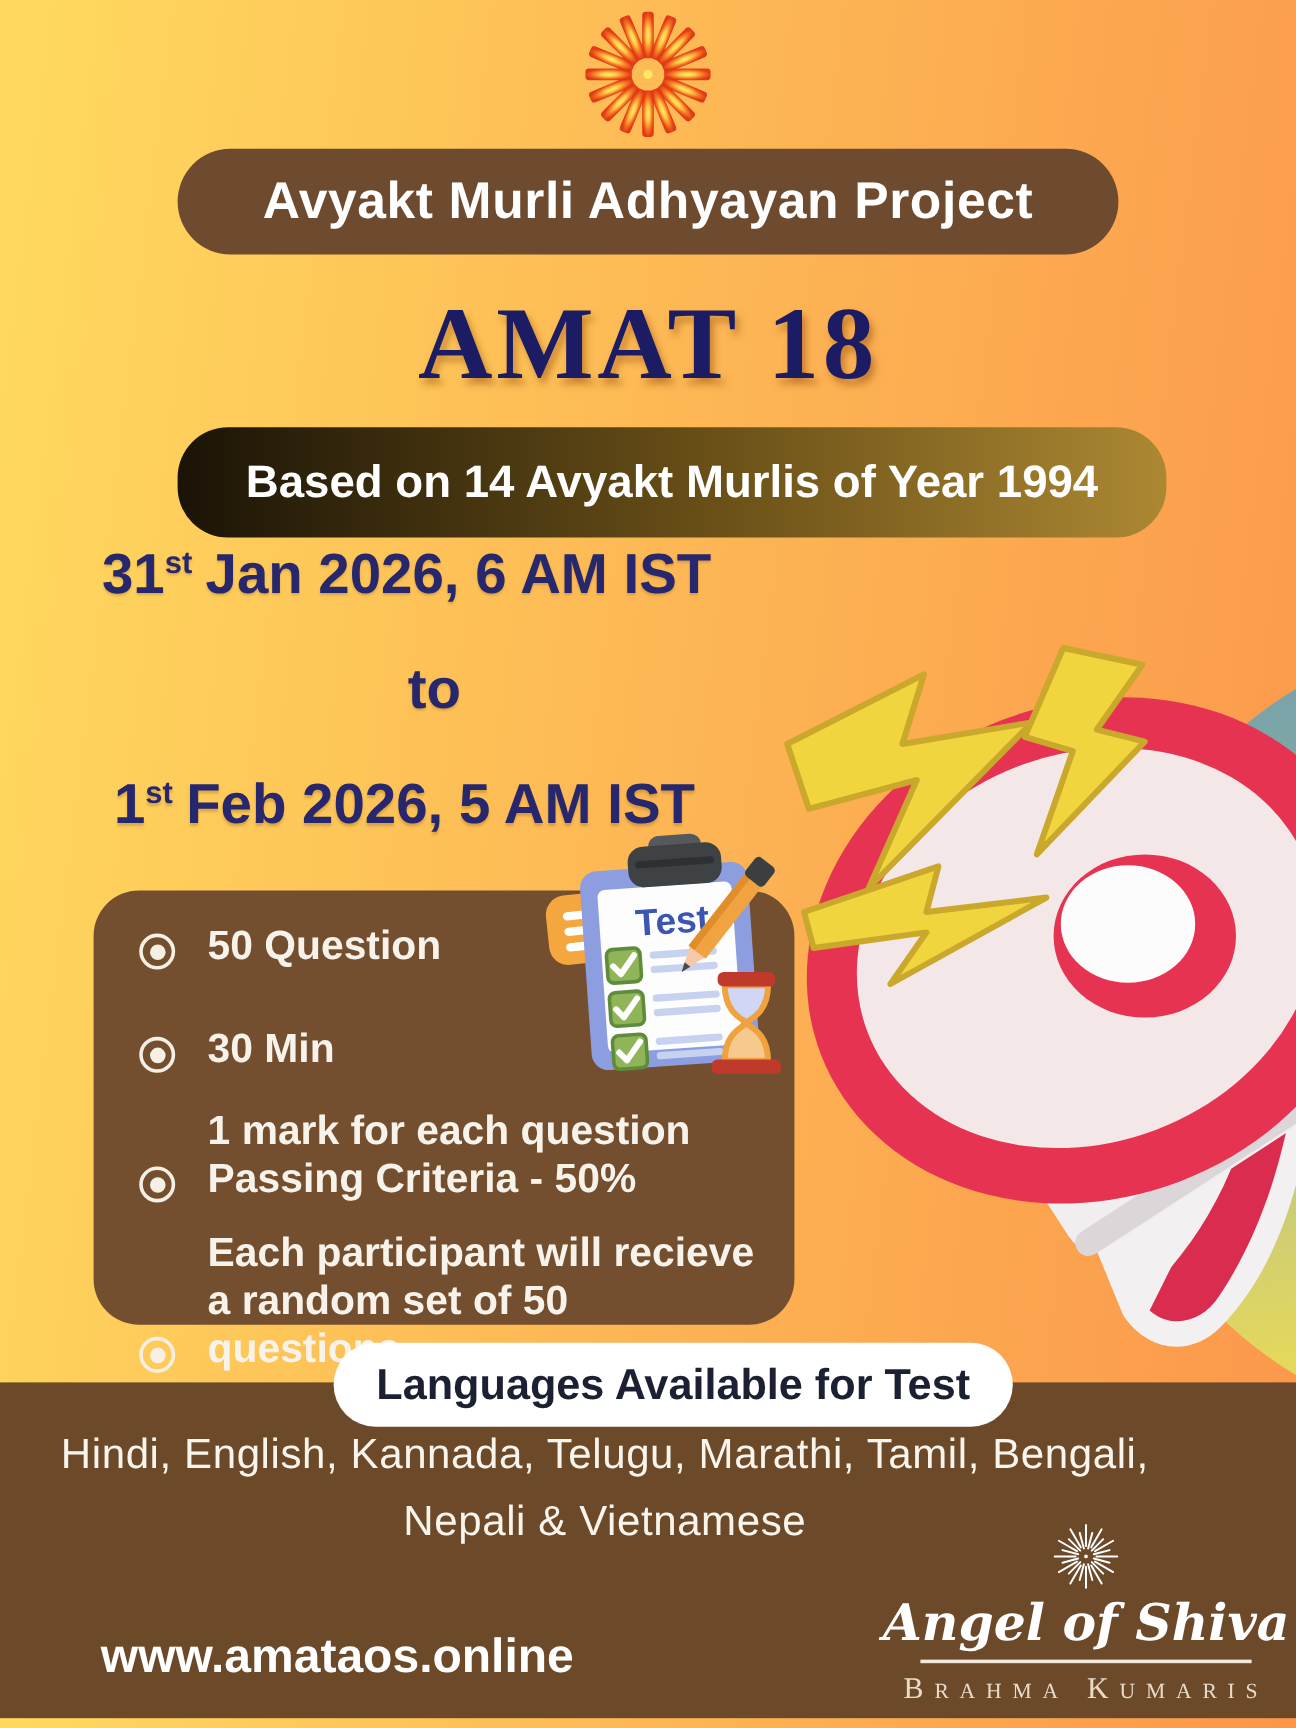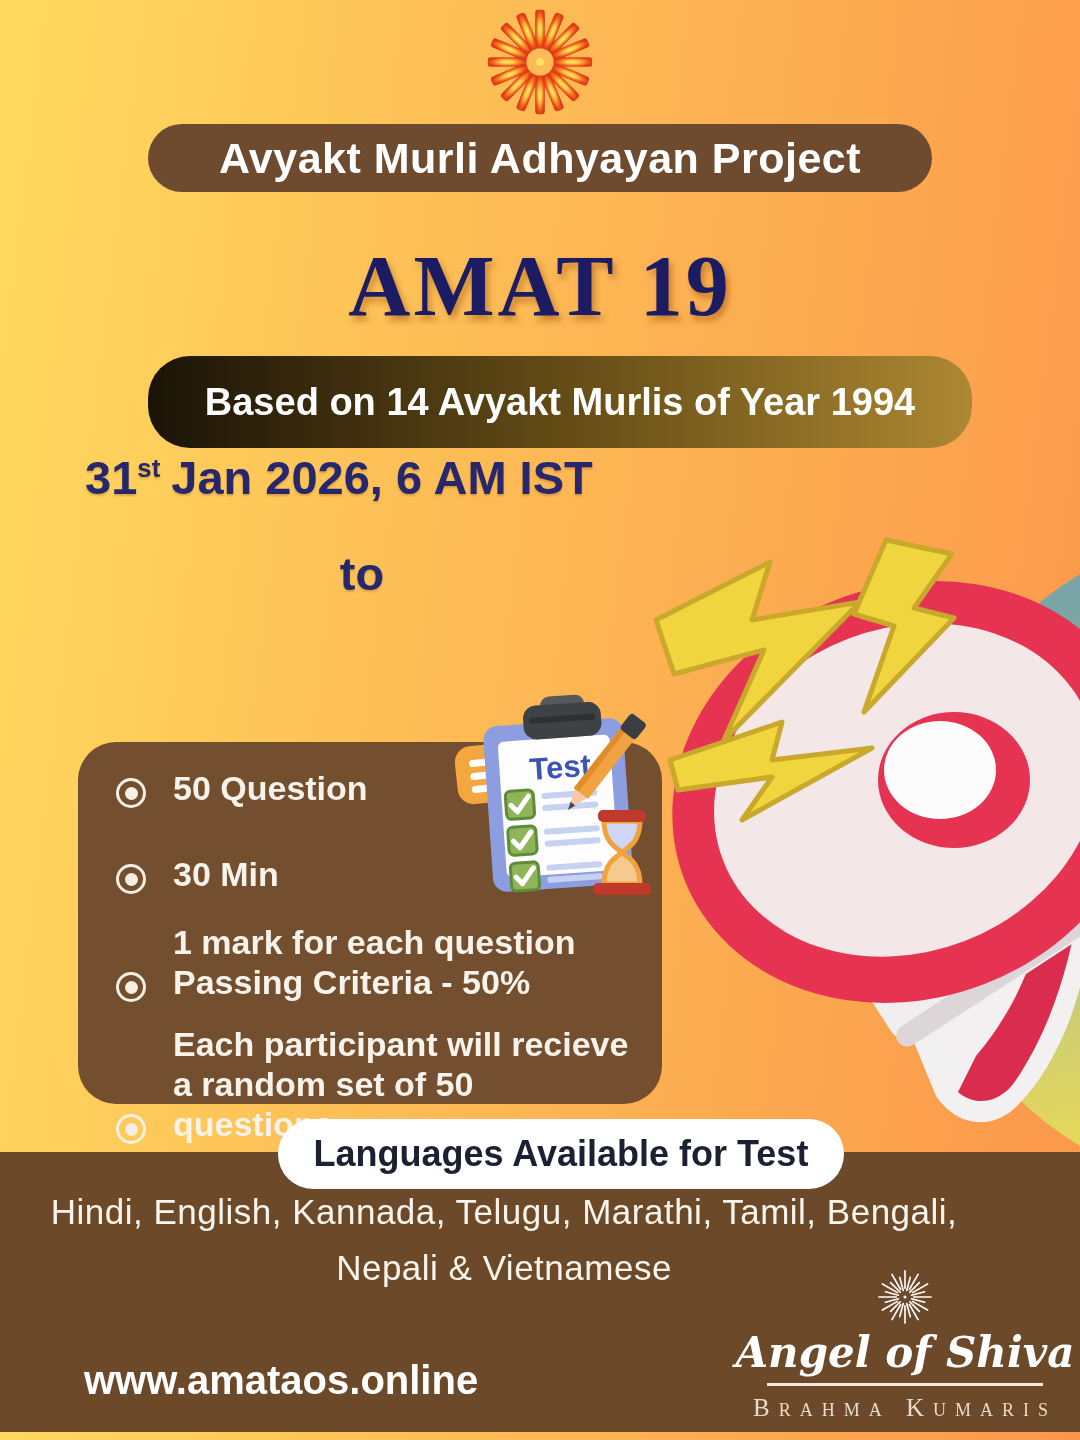--- a/index.html
+++ b/index.html
@@ -4,21 +4,21 @@
 <style>
   html,body{margin:0;padding:0;background:#888;}
   .poster{
     position:relative;width:1080px;height:1440px;overflow:hidden;
     background:linear-gradient(97deg,#FFDA5F 0%,#FDBA55 45%,#FB964B 100%);
     font-family:"Liberation Sans",sans-serif;
   }
   .abs{position:absolute;}
   
   .title-pill{
-    left:148px;top:124px;width:784px;height:68px;border-radius:46px;
+    left:148px;top:124px;width:784px;height:88px;border-radius:46px;
     background:#6E4A2E;display:flex;align-items:center;justify-content:center;
     color:#FFFFFF;font-size:43px;font-weight:bold;letter-spacing:0.5px;
   }
   .amat{
     left:0;top:236px;width:1080px;text-align:center;
     font-family:"Liberation Serif","DejaVu Serif",serif;font-weight:bold;
     font-size:86px;color:#1C1C64;letter-spacing:3px;
     text-shadow:3px 5px 6px rgba(150,75,10,0.5);
   }
   .subtitle-pill{
@@ -104,29 +104,32 @@
       <rect x="-5" y="-54" width="10" height="40" rx="3" transform="rotate(292.5)"></rect>
       <rect x="-5" y="-54" width="10" height="40" rx="3" transform="rotate(315)"></rect>
       <rect x="-5" y="-54" width="10" height="40" rx="3" transform="rotate(337.5)"></rect>
     </g>
     <circle cx="0" cy="0" r="4" fill="#FFE763"></circle>
   </svg>
 
   <div class="abs title-pill">
     <span>Avyakt Murli Adhyayan Project</span>
   </div>
-  <div class="abs amat">AMAT 19</div>
+  <div class="abs amat">AMAT 18</div>
   <div class="abs subtitle-pill">
     <span>Based on 14 Avyakt Murlis of Year 1994</span>
   </div>
 
   <div class="abs date date-start">
     <span>31</span><sup>st</sup><span class="rest">Jan 2026, 6 AM IST</span>
   </div>
   <div class="abs date date-to">to</div>
+  <div class="abs date date-end">
+    <span>1</span><sup>st</sup><span class="rest">Feb 2026, 5 AM IST</span>
+  </div>
 
   <svg class="abs art" style="left:620px;top:520px;z-index:2;" width="460" height="720" viewBox="0 0 460 720">
     <defs>
       <linearGradient id="arcGrad" x1="0" y1="0" x2="0.15" y2="1">
         <stop offset="0%" stop-color="#79A4AA"></stop>
         <stop offset="40%" stop-color="#93AC96"></stop>
         <stop offset="75%" stop-color="#C9CB79"></stop>
         <stop offset="100%" stop-color="#E3D75C"></stop>
       </linearGradient>
     </defs>

